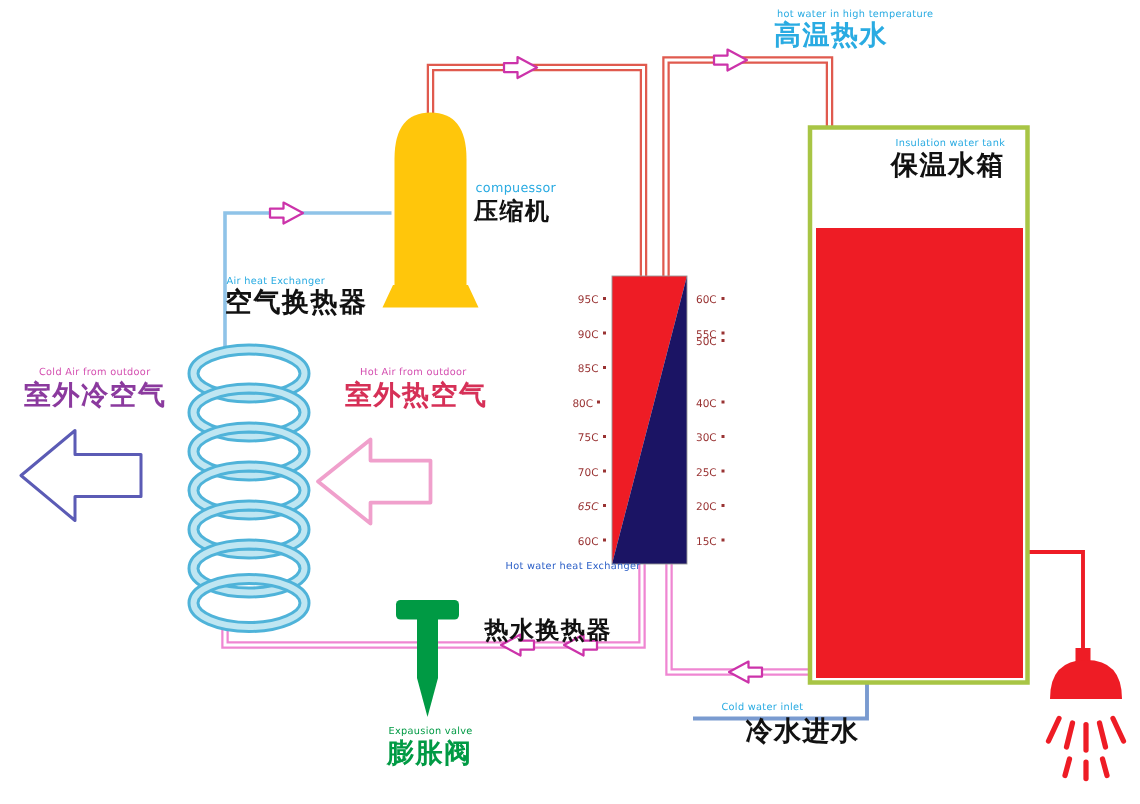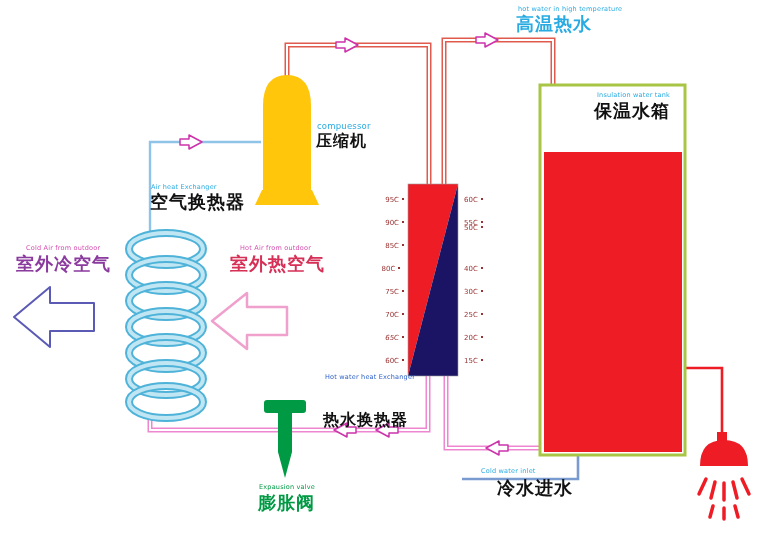--- a/index.html
+++ b/index.html
@@ -140,21 +140,21 @@
 
   <div class="lbl en cyan" style="left:151px;top:184px;">Air heat Exchanger</div>
   <div class="lbl zh black" style="left:150px;top:193px;">空气换热器</div>
 
   <div class="lbl en magenta" style="left:26px;top:245px;">Cold Air from outdoor</div>
   <div class="lbl zh purple" style="left:16px;top:255px;">室外冷空气</div>
 
   <div class="lbl en magenta" style="left:240px;top:245px;">Hot Air from outdoor</div>
   <div class="lbl zh pinktx" style="left:230px;top:255px;">室外热空气</div>
 
-  <div class="lbl en blue" style="left:325px;top:374px;">Hot water heat Exchanger</div>
+  <div class="lbl en blue" style="left:337px;top:374px;">Hot water heat Exchanger</div>
   <div class="lbl zh black" style="left:323px;top:400px;font-size:16px;margin-top:12px;">热水换热器</div>
 
   <div class="lbl en green" style="left:259px;top:484px;">Expausion valve</div>
   <div class="lbl zh green" style="left:258px;top:494px;">膨胀阀</div>
 
   <div class="lbl en cyan" style="left:481px;top:468px;">Cold water inlet</div>
   <div class="lbl zh black" style="left:497px;top:479px;">冷水进水</div>
 
   <span class="temp temp-l" style="left:378px;top:196px;">95C</span>
   <span class="temp temp-l" style="left:378px;top:219px;">90C</span>

